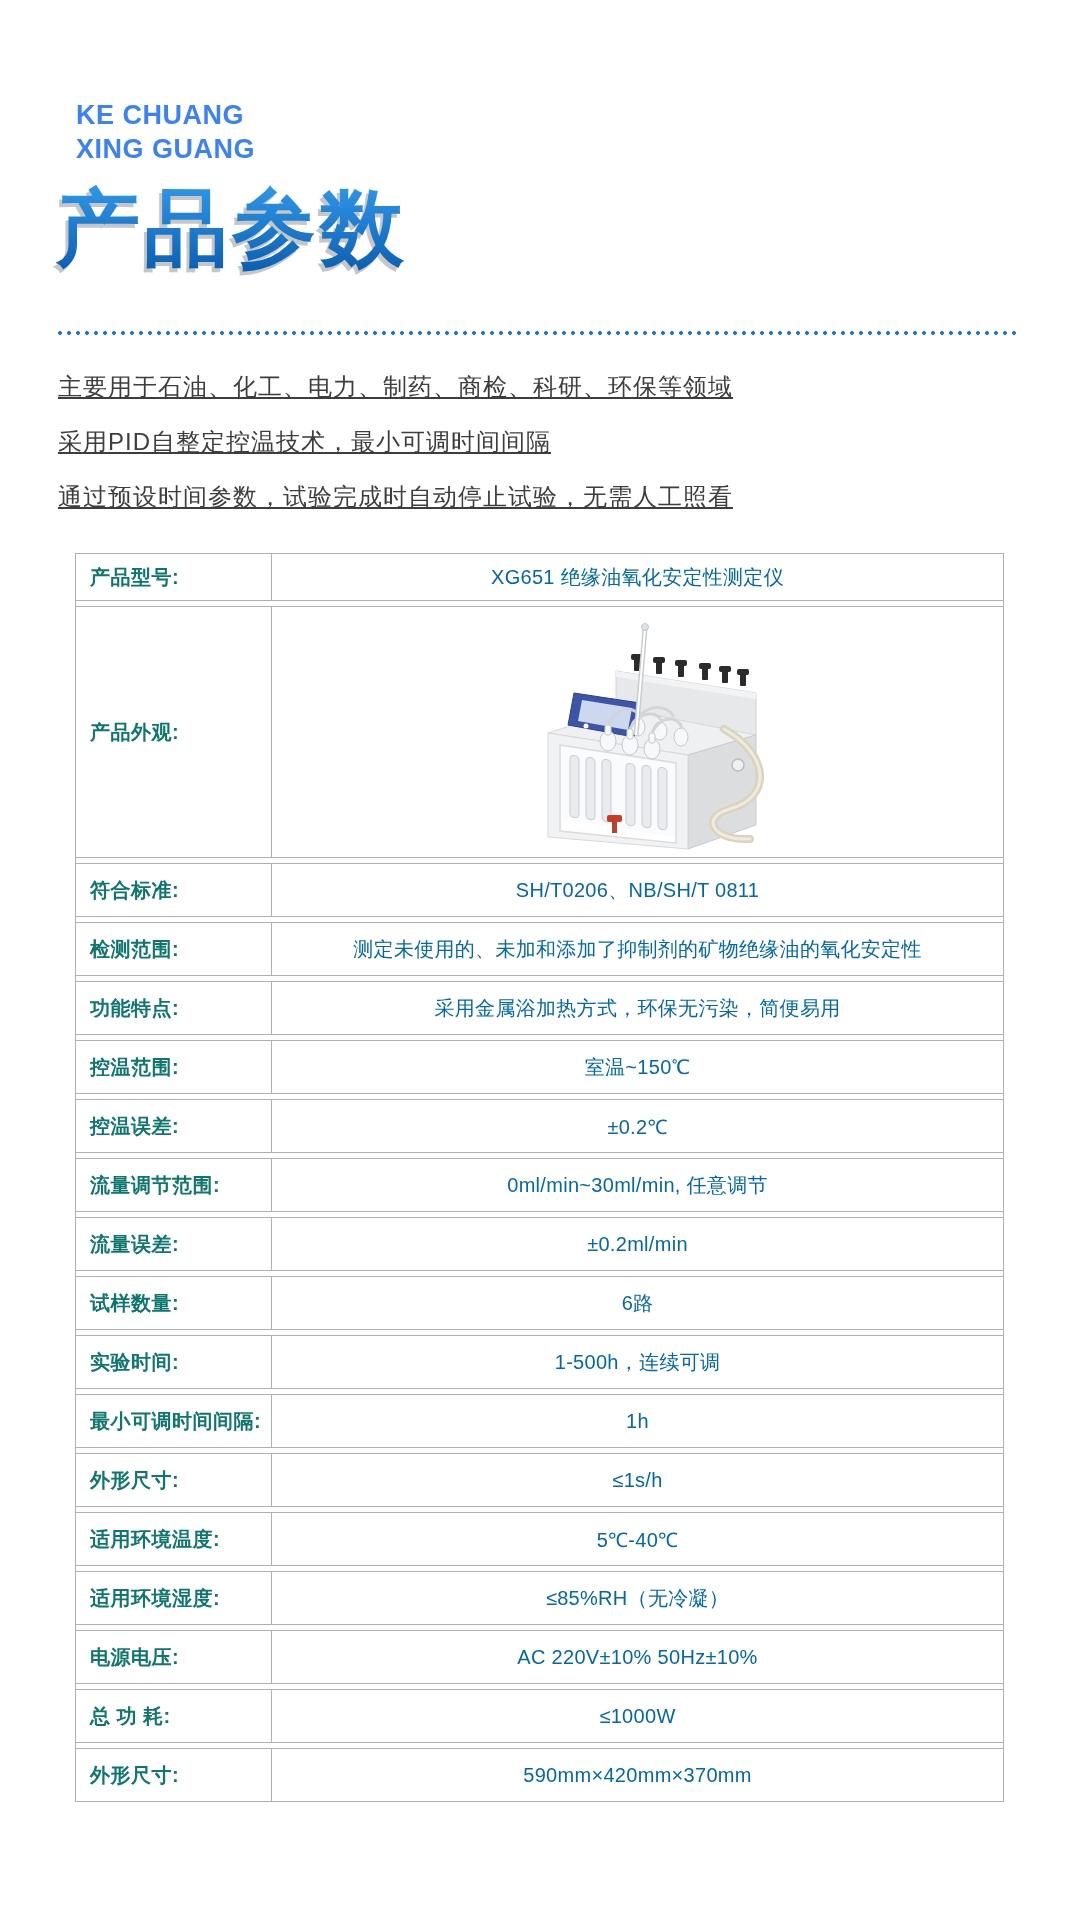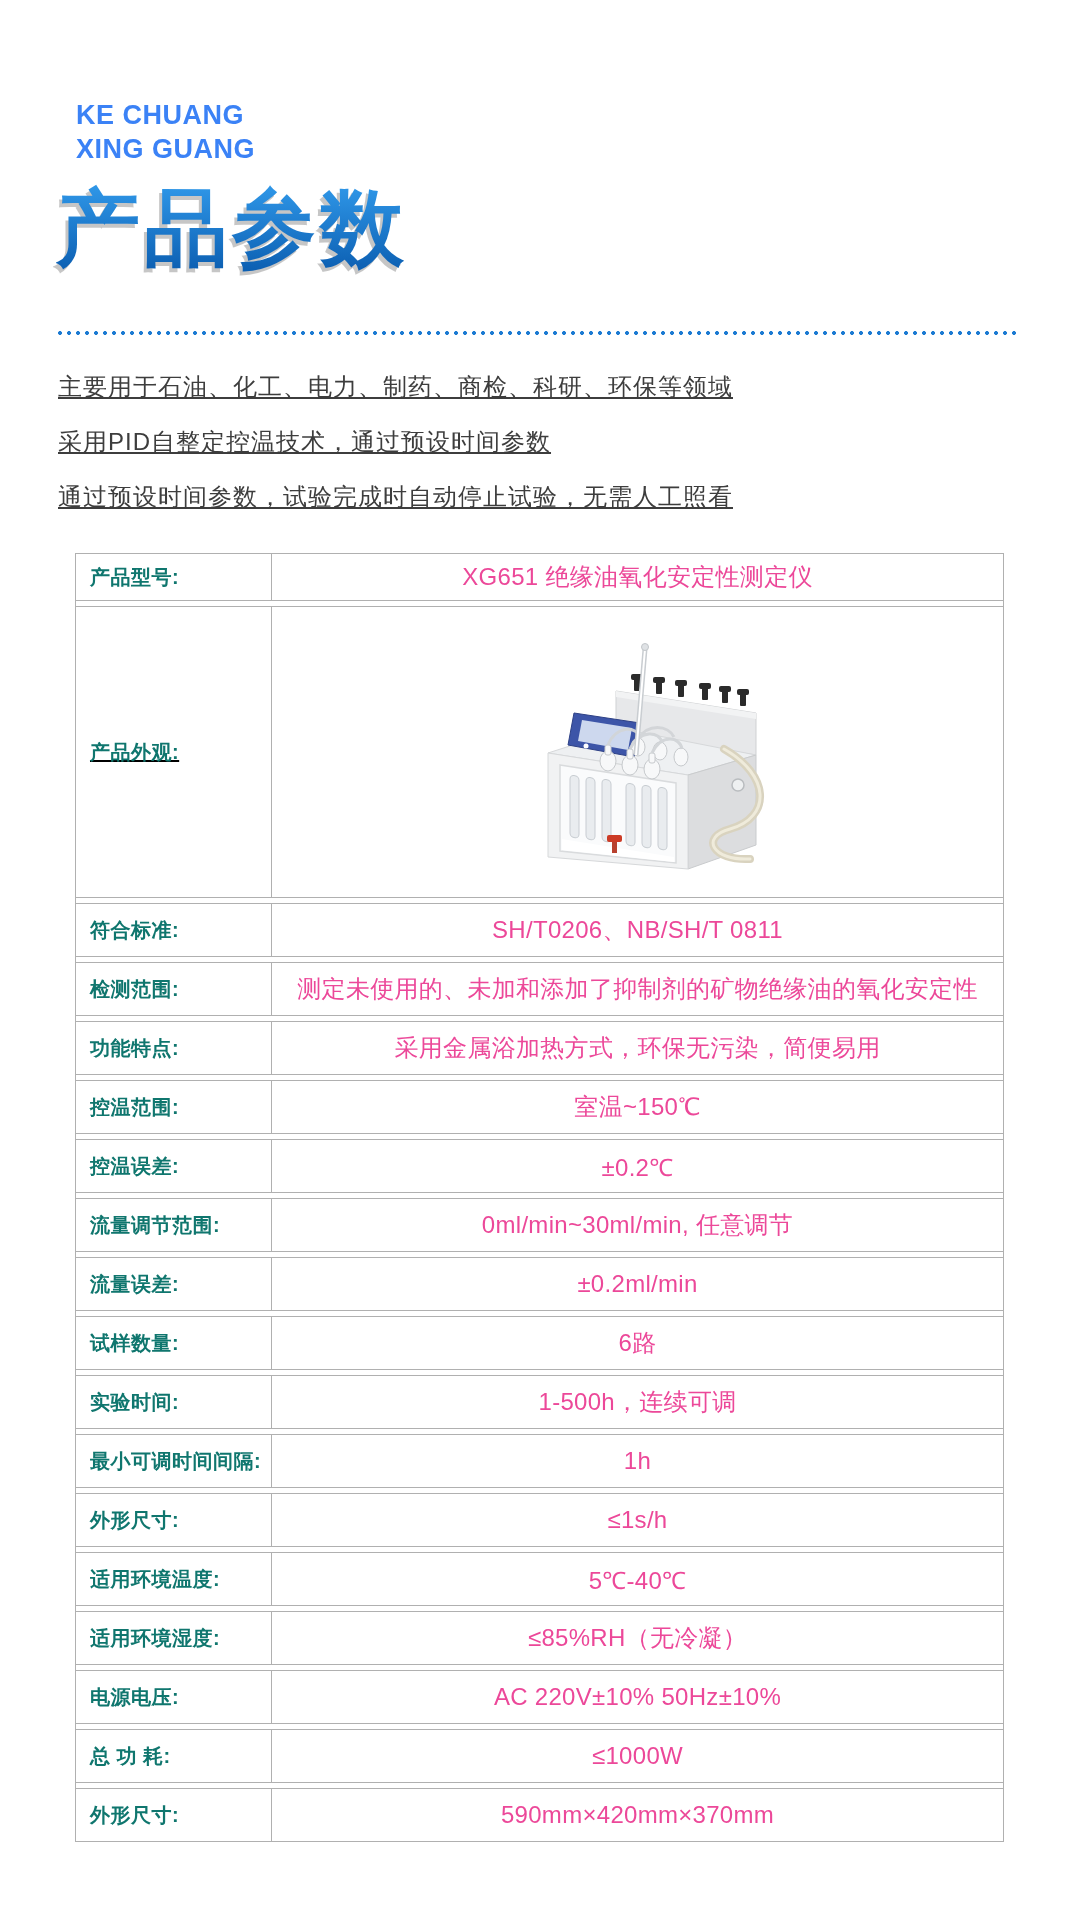--- a/index.html
+++ b/index.html
@@ -25,26 +25,26 @@
   .intro{position:absolute;left:58px;top:362px;width:960px;color:#3d3d3d;font-size:24px;}
   .intro p{margin:0;height:55px;line-height:50px;letter-spacing:1px;text-decoration:underline;}
 
   
   .spec-table{position:absolute;left:75px;top:553px;width:929px;box-sizing:border-box;
     border-left:1px solid #b0b0b0;border-right:1px solid #b0b0b0;}
   .spec-row{display:flex;box-sizing:border-box;height:54px;margin-bottom:5px;
     border-top:1px solid #b0b0b0;border-bottom:1px solid #b0b0b0;background:#ffffff;}
   .spec-row:last-child{margin-bottom:0;}
   .spec-row.row-model{height:48px;}
-  .spec-row.row-photo{height:292px;text-decoration:underline;}
+  .spec-row.row-photo{height:252px;}
   .spec-label{width:196px;box-sizing:border-box;border-right:1px solid #b0b0b0;
     display:flex;align-items:center;padding-left:14px;
     color:#0f766e;font-weight:bold;font-size:20px;letter-spacing:.5px;}
   .spec-value{flex:1;display:flex;align-items:center;justify-content:center;
-    font-size:24px;color:#ec4899;text-align:center;padding:0 18px;letter-spacing:.3px;}
+    font-size:20px;color:#0369a1;text-align:center;padding:0 18px;letter-spacing:.3px;}
 
   
   .product-img{display:block;margin-top:2px;}
 </style>
 </head>
 <body>
 
 <div class="page">
 
   <div class="brand">
@@ -53,21 +53,21 @@
   </div>
 
   <div class="title-wrap">
     <div class="title-text">产品参数</div>
   </div>
 
   <div class="dotline"></div>
 
   <div class="intro">
       <p>主要用于石油、化工、电力、制药、商检、科研、环保等领域</p>
-      <p>采用PID自整定控温技术，通过预设时间参数</p>
+      <p>采用PID自整定控温技术，最小可调时间间隔</p>
       <p>通过预设时间参数，试验完成时自动停止试验，无需人工照看</p>
     </div>
 
   <div class="spec-table">
       <div class="spec-row row-model">
     <div class="spec-label">产品型号:</div>
     <div class="spec-value">XG651 绝缘油氧化安定性测定仪</div>
   </div>
       <div class="spec-row row-photo">
     <div class="spec-label">产品外观:</div>

